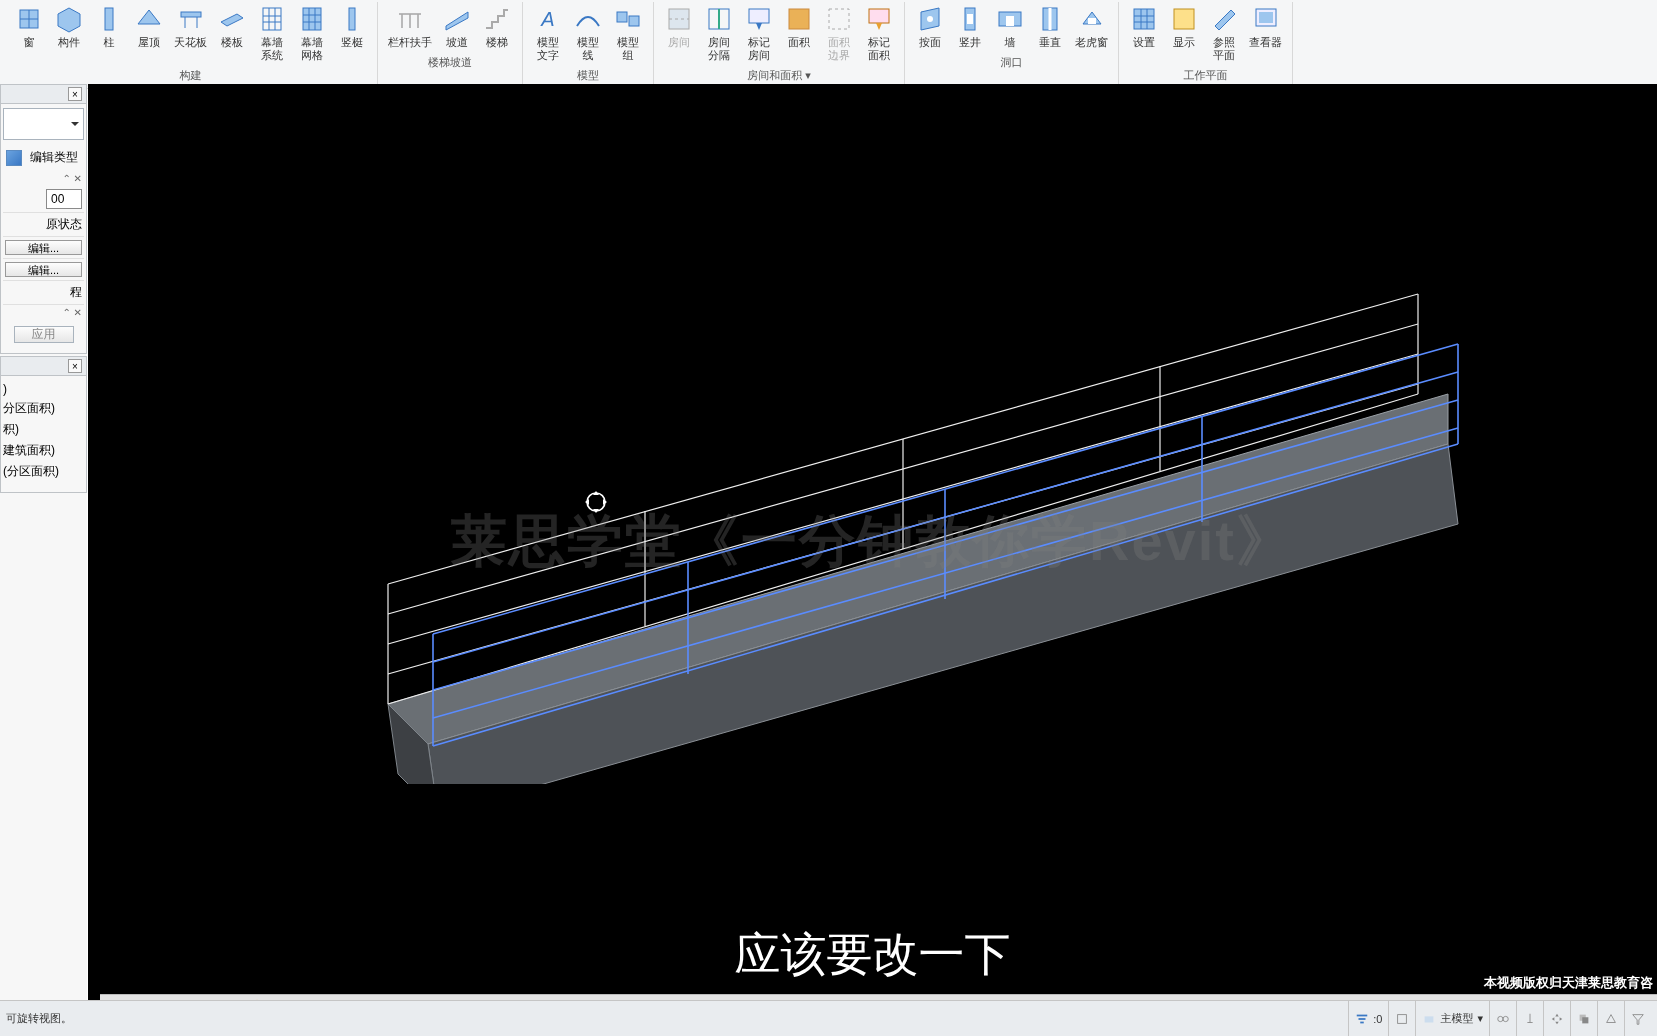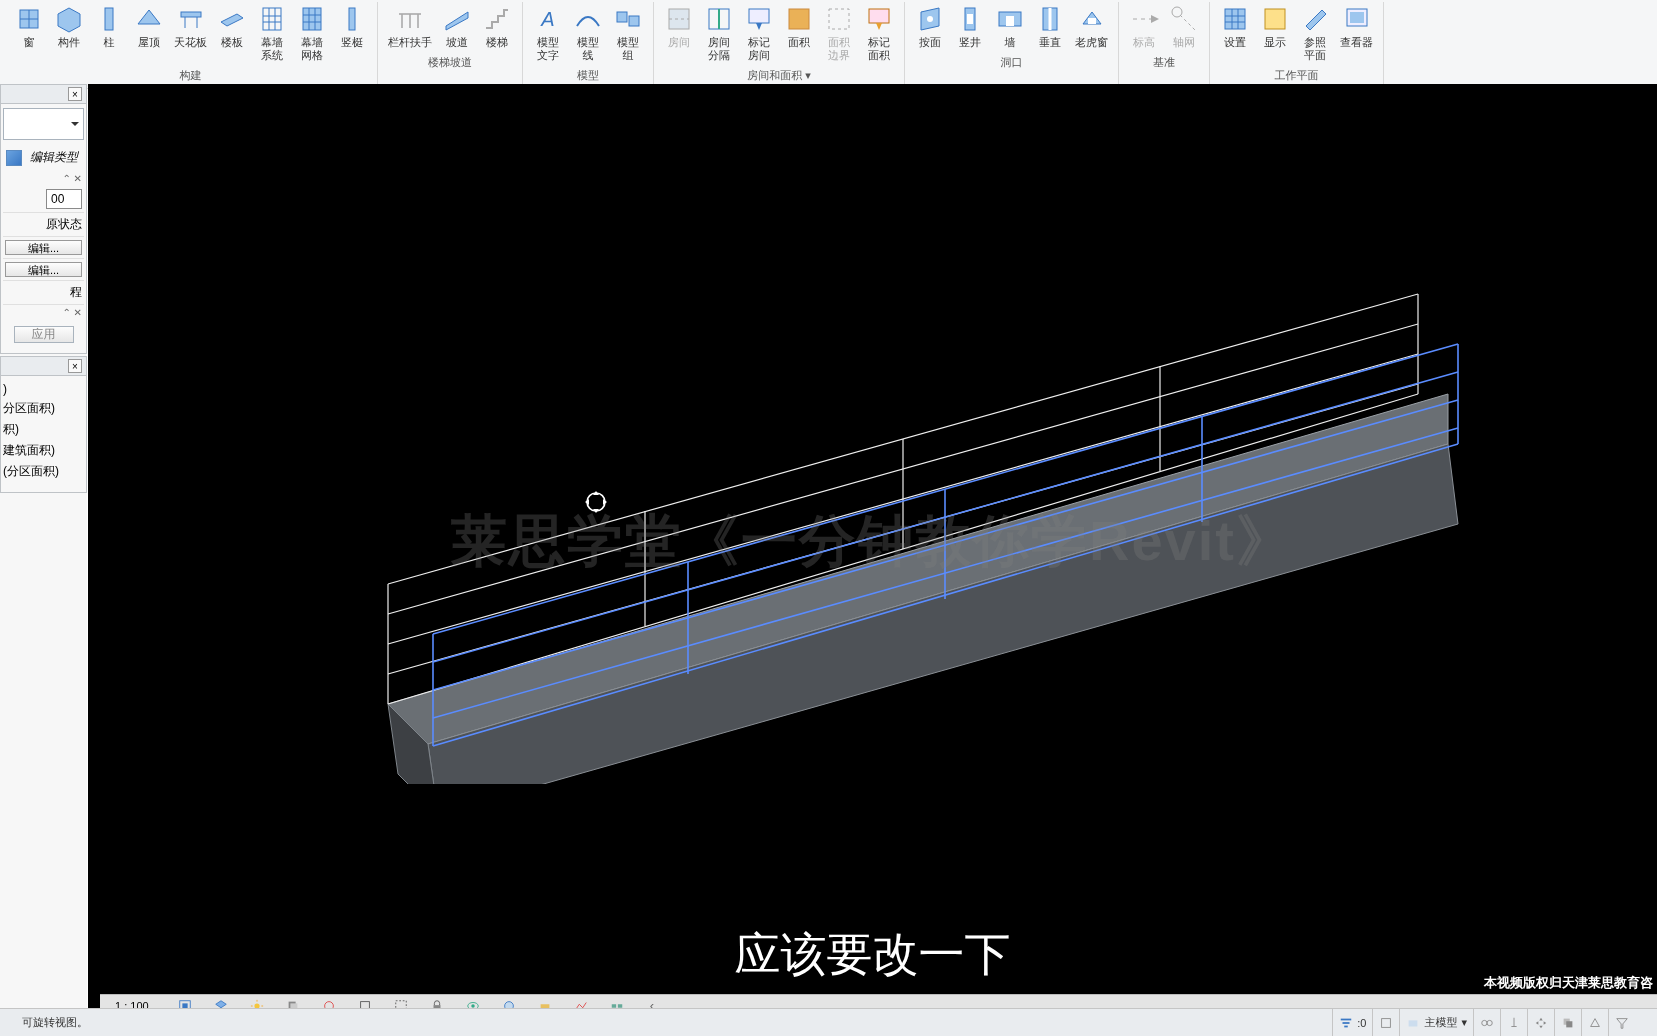--- a/index.html
+++ b/index.html
@@ -17,21 +17,21 @@
 .panel-title { font-size: 11px; color: #555; text-align: center; padding: 4px 0 3px; }
 svg { display: block; }
 
 
 .left-col { width: 87px; position: absolute; top: 84px; bottom: 20px; left: 0; background: #f7f7f7; }
 .pane-hdr { background: #e9ecef; border: 1px solid #bfc3c7; font-size: 11px; padding: 2px 4px; display: flex; align-items: center; justify-content: flex-end; }
 .close-x { width: 14px; height: 14px; border: 1px solid #999; display: flex; align-items: center; justify-content: center; font-size: 10px; cursor: pointer; background: #fafafa; }
 .prop-body { border: 1px solid #bfc3c7; border-top: none; padding: 4px 2px; }
 .dd { height: 32px; border: 1px solid #a9b3bd; background: #fff; margin-bottom: 4px; display: flex; align-items: center; justify-content: flex-end; padding-right: 4px; }
 .dd::after { content:''; border: 4px solid transparent; border-top-color: #333; margin-top: 3px; }
-.edit-type { display: flex; align-items: center; gap: 8px; font-size: 12px; padding: 4px 2px; border: 1px solid transparent; font-style: italic; }
+.edit-type { display: flex; align-items: center; gap: 8px; font-size: 12px; padding: 4px 2px; border: 1px solid transparent; }
 .edit-type .ico-et { width: 16px; height: 16px; background: linear-gradient(135deg,#6aa3e0,#3a78c4); border: 1px solid #5a8ac0; }
 .prop-row { font-size: 12px; padding: 3px 2px; border-bottom: 1px solid #e0e0e0; display:flex; align-items:center; justify-content:flex-end; }
 .val-input { width: 36px; height: 20px; border: 1px solid #8a8a8a; font-size: 12px; padding: 0 4px; }
 .btn-cell { width: 100%; height: 15px; border: 1px solid #999; background: linear-gradient(#fdfdfd,#e6e6e6); font-size: 11px; text-align: center; }
 .apply { margin: 6px auto; width: 60px; height: 17px; border: 1px solid #a9b3bd; background: linear-gradient(#fdfdfd,#e6e6e6); color: #888; font-size: 12px; display:flex;align-items:center;justify-content:center; }
 .collapser { font-size: 10px; color: #666; text-align:right; padding: 2px; }
 .browser-body { border: 1px solid #bfc3c7; border-top: none; font-size: 12px; padding: 4px 2px 10px; }
 .browser-body div { padding: 2px 0; white-space: nowrap; overflow: hidden; }
 
 
@@ -41,21 +41,21 @@
 .copyright { position:absolute; right: 4px; bottom: 24px; color: #fff; font-size: 13px; font-weight: 700; }
 
 
 .vctrl { position:absolute; left: 100px; right: 0; height: 22px; bottom: 20px; background: rgba(240,240,240,.95); display:flex; align-items:center; gap: 18px; padding: 0 6px; font-size: 11px; border-top:1px solid #bbb; }
 .vctrl .scale { padding: 0 8px; border: 1px solid transparent; }
 .vbtn { width: 18px; height: 18px; display:flex; align-items:center; justify-content:center; }
 .vbtn svg { width: 14px; height: 14px; }
 .spacer { flex: 1; }
 
 
-.status { position: absolute; left:0; right:0; bottom:0; height: 28px; background: #e9ecef; border-top: 1px solid #c5c5c5; display:flex; align-items:center; font-size: 11px; color:#333; padding: 0 22px; }
+.status { position: absolute; left:0; right:0; bottom:0; height: 36px; background: #e9ecef; border-top: 1px solid #c5c5c5; display:flex; align-items:center; font-size: 11px; color:#333; padding: 0 6px; }
 .status .grow { flex: 1; }
 .status .seg { padding: 0 6px; border-left: 1px solid #c5c5c5; display:flex; align-items:center; gap:4px; height:100%; }
 
 
 .model-svg { position:absolute; left:200px; top:200px; }
 </style>
 </head>
 <body>
 
 <div class="ribbon">
@@ -323,43 +323,20 @@
             <div class="ico">
               <svg viewBox="0 0 30 30">
                 <polygon points="6,20 15,8 24,20" fill="#9dc6ee" stroke="#3a78c4"></polygon>
                 <rect x="11" y="14" width="8" height="6" fill="#fff"></rect>
               </svg>
             </div>
             <div class="lbl">老虎窗</div>
           </div>
         </div>
         <div class="panel-title">洞口</div>
-      </div>
-      <div class="panel">
-        <div class="panel-items">
-          <div class="rbtn disabled">
-            <div class="ico">
-              <svg viewBox="0 0 30 30">
-                <line x1="4" y1="15" x2="22" y2="15" stroke="#aaa" stroke-dasharray="4"></line>
-                <polygon points="22,11 30,15 22,19" fill="#aaa"></polygon>
-              </svg>
-            </div>
-            <div class="lbl">标高</div>
-          </div>
-          <div class="rbtn disabled">
-            <div class="ico">
-              <svg viewBox="0 0 30 30">
-                <circle cx="8" cy="8" r="5" fill="none" stroke="#aaa"></circle>
-                <line x1="11" y1="11" x2="26" y2="26" stroke="#aaa" stroke-dasharray="3"></line>
-              </svg>
-            </div>
-            <div class="lbl">轴网</div>
-          </div>
-        </div>
-        <div class="panel-title">基准</div>
       </div>
       <div class="panel">
         <div class="panel-items">
           <div class="rbtn">
             <div class="ico">
               <svg viewBox="0 0 30 30">
                 <rect x="5" y="5" width="20" height="20" fill="#9dc6ee" stroke="#3a78c4"></rect>
                 <g stroke="#3a78c4">
                   <line x1="5" y1="12" x2="25" y2="12"></line>
                   <line x1="5" y1="18" x2="25" y2="18"></line>

